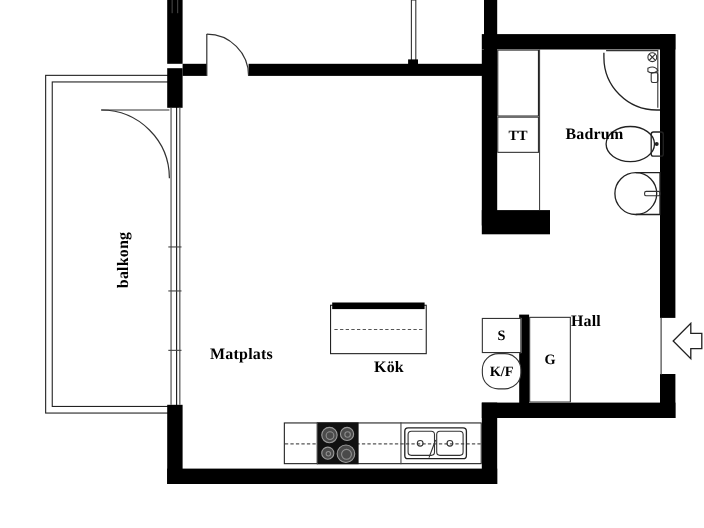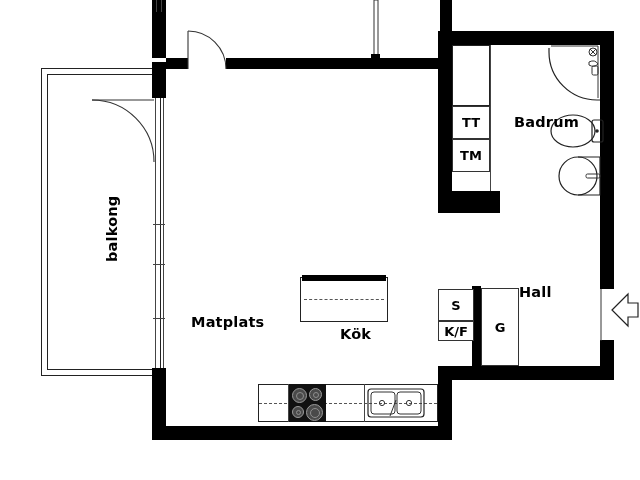--- a/index.html
+++ b/index.html
@@ -1,18 +1,18 @@
 <!DOCTYPE html>
 <html><head>
 <meta charset="utf-8">
 <style>
   html,body{margin:0;padding:0;background:#ffffff;}
   body{width:640px;height:480px;overflow:hidden;
        font-family:"DejaVu Sans","Liberation Sans",sans-serif;}
-  #plan{position:relative;width:640px;height:480px;background:#fff;}
+  #plan{position:relative;width:640px;height:480px;background:#fff;font-family:Liberation Serif, serif;}
   .wall{position:absolute;background:#000;}
   .thin{position:absolute;border:1px solid #222;box-sizing:border-box;background:#fff;}
   .thinline{position:absolute;background:#444;}
   .label{position:absolute;color:#000;font-weight:bold;white-space:nowrap;
          letter-spacing:.2px;}
   .lbl-room{font-size:14.5px;}
   .lbl-rot{transform-origin:0 0;transform:rotate(-90deg);}
   .niche{position:absolute;border:1px solid #333;box-sizing:border-box;
          background:#fff;display:flex;align-items:center;justify-content:center;
          font-size:13px;font-weight:bold;color:#000;}
@@ -99,21 +99,20 @@
     <ellipse class="fx" cx="573" cy="131" rx="22" ry="16"></ellipse>
     <rect class="fx" x="592" y="120" width="11" height="22" rx="2"></rect>
     <circle fill="#222" cx="597" cy="131" r="1.8"></circle>
 
     <circle class="fx" cx="578" cy="176" r="19"></circle>
     <path class="fx" d="M 578,157 L 600,157 L 600,195 L 578,195"></path>
     <rect class="fxthin" x="586" y="174" width="14" height="4" rx="1.5"></rect>
   </svg>
 
   <div class="niche" style="left:452px;top:106px;width:38px;height:33px;">TT</div>
-  <div class="niche" style="left:452px;top:139px;width:38px;height:33px;">TM</div>
   <div class="thin" style="left:452px;top:45px;width:38px;height:61px;"></div>
   <div class="thinline" style="left:490px;top:45px;width:1.2px;height:146px;"></div>
 
   <div class="thin" style="left:300px;top:277px;width:88px;height:45px;"></div>
   <div class="wall" style="left:302px;top:275px;width:84px;height:6px;"></div>
   <div class="dash" style="left:304px;top:299px;width:80px;"></div>
 
   <div class="thin" style="left:258px;top:384px;width:180px;height:38px;"></div>
   <div class="dash" style="left:259px;top:403px;width:178px;"></div>
 
@@ -129,21 +128,21 @@
   <svg style="left:0;top:0;width:640px;height:480px;">
     <rect class="fx" x="368" y="389" width="56" height="28" rx="3"></rect>
     <rect class="fxthin" x="371" y="392" width="24" height="22" rx="3"></rect>
     <rect class="fxthin" x="397" y="392" width="24" height="22" rx="3"></rect>
     <circle class="fxthin" cx="382" cy="403" r="2.6"></circle>
     <circle class="fxthin" cx="409" cy="403" r="2.6"></circle>
     <line class="fxthin" x1="396" y1="400" x2="390" y2="416"></line>
   </svg>
 
   <div class="niche" style="left:438px;top:289px;width:36px;height:32px;">S</div>
-  <div class="niche" style="left:438px;top:321px;width:36px;height:20px;">K/F</div>
+  <div class="niche" style="left:438px;top:321px;width:36px;height:33px;border-radius:15px;">K/F</div>
   <div class="niche" style="left:481px;top:288px;width:38px;height:78px;">G</div>
 
   <svg style="left:0;top:0;width:640px;height:480px;">
     <path class="fx" d="M 612,310 L 628,294 L 628,303 L 638,303 L 638,317 L 628,317 L 628,326 Z"></path>
     <line class="fxthin" x1="601" y1="289" x2="601" y2="341"></line>
   </svg>
 
   <div class="label lbl-room" style="left:191px;top:314px;">Matplats</div>
   <div class="label lbl-room" style="left:340px;top:326px;">Kök</div>
   <div class="label lbl-room" style="left:519px;top:284px;">Hall</div>

